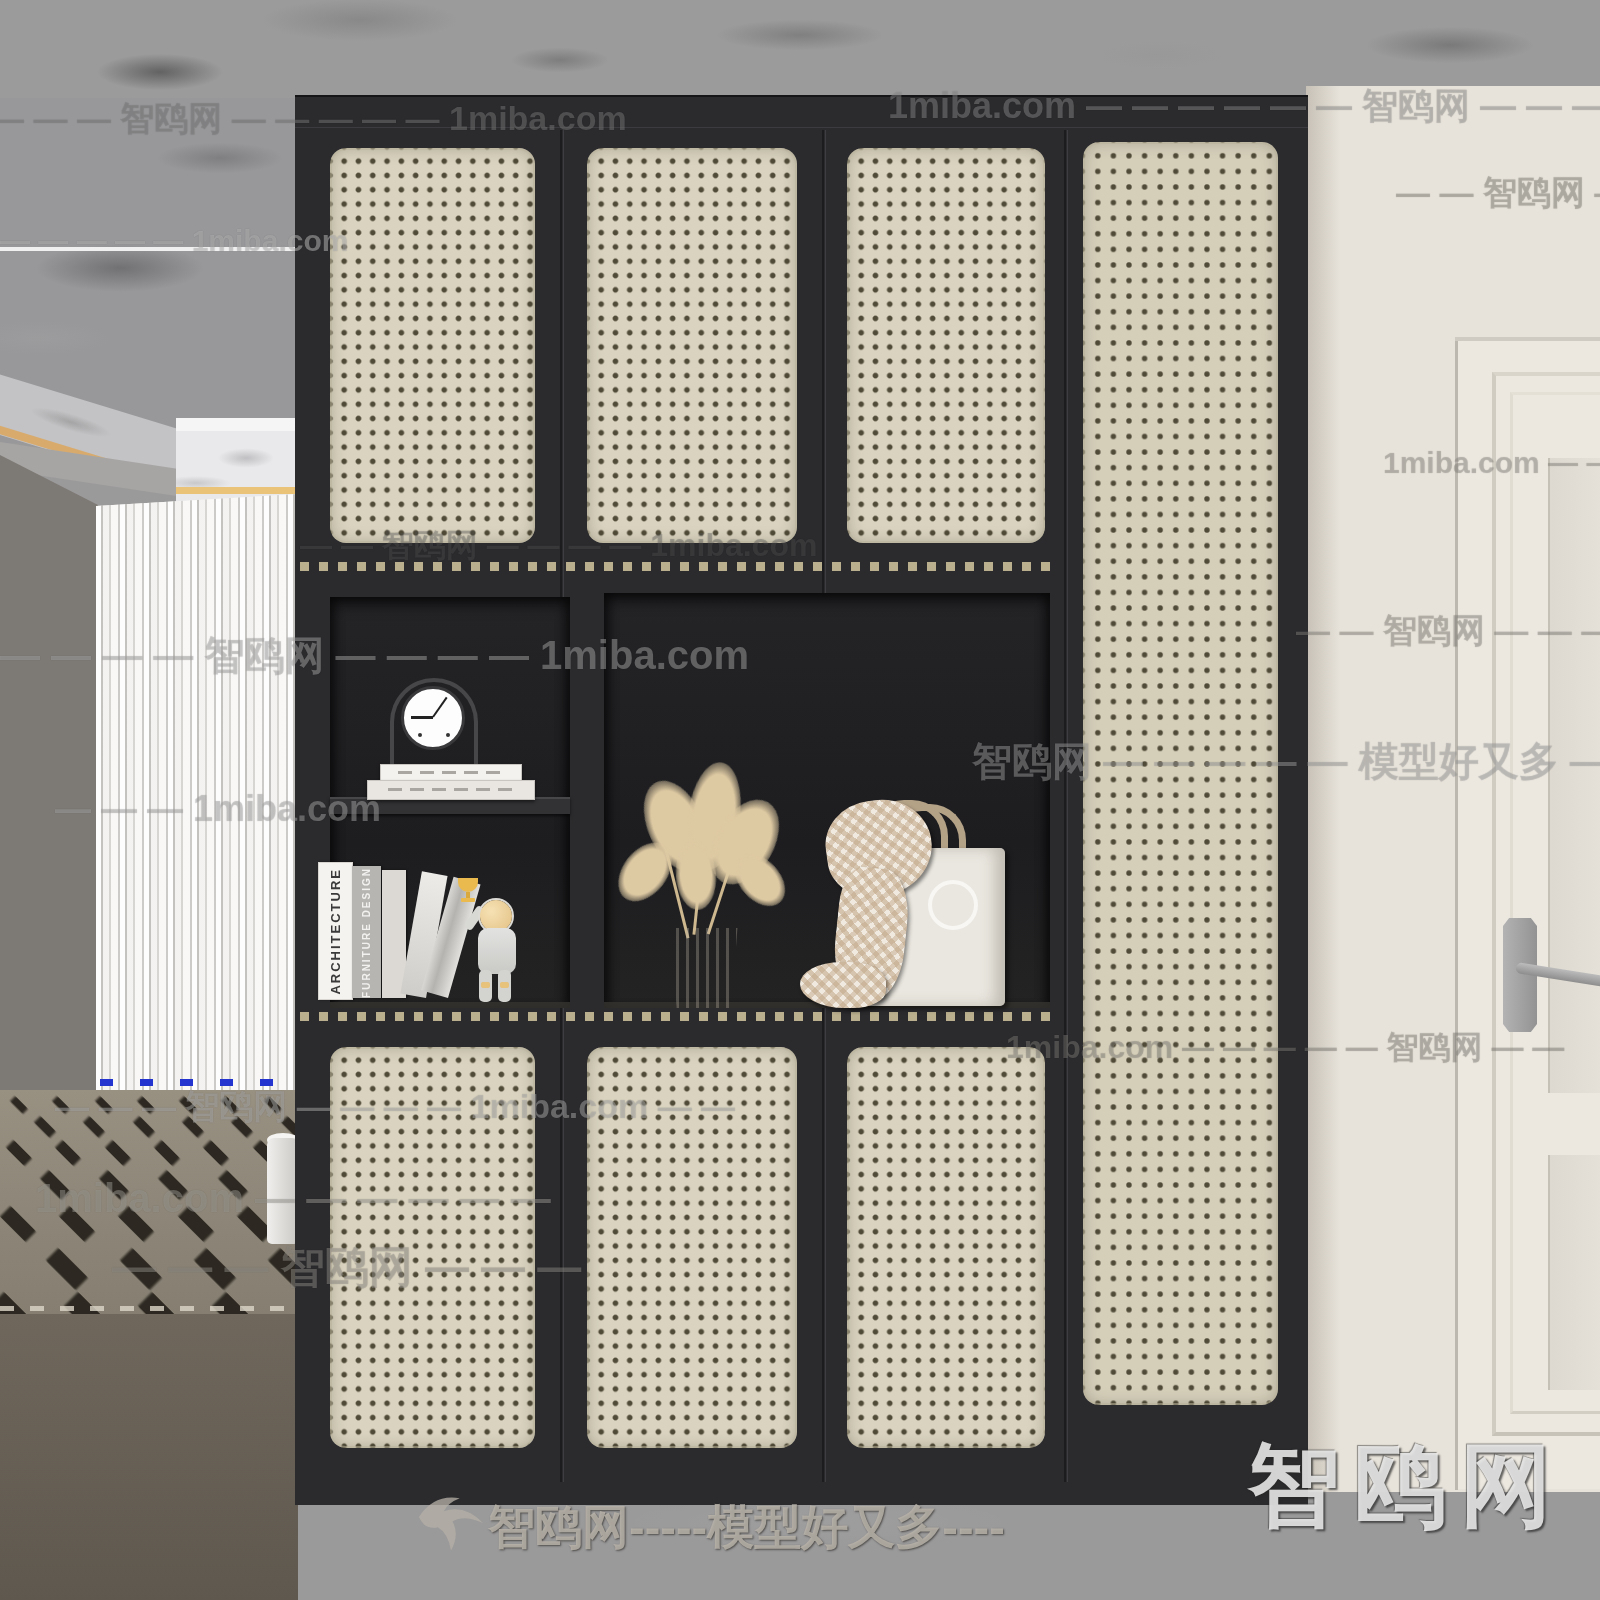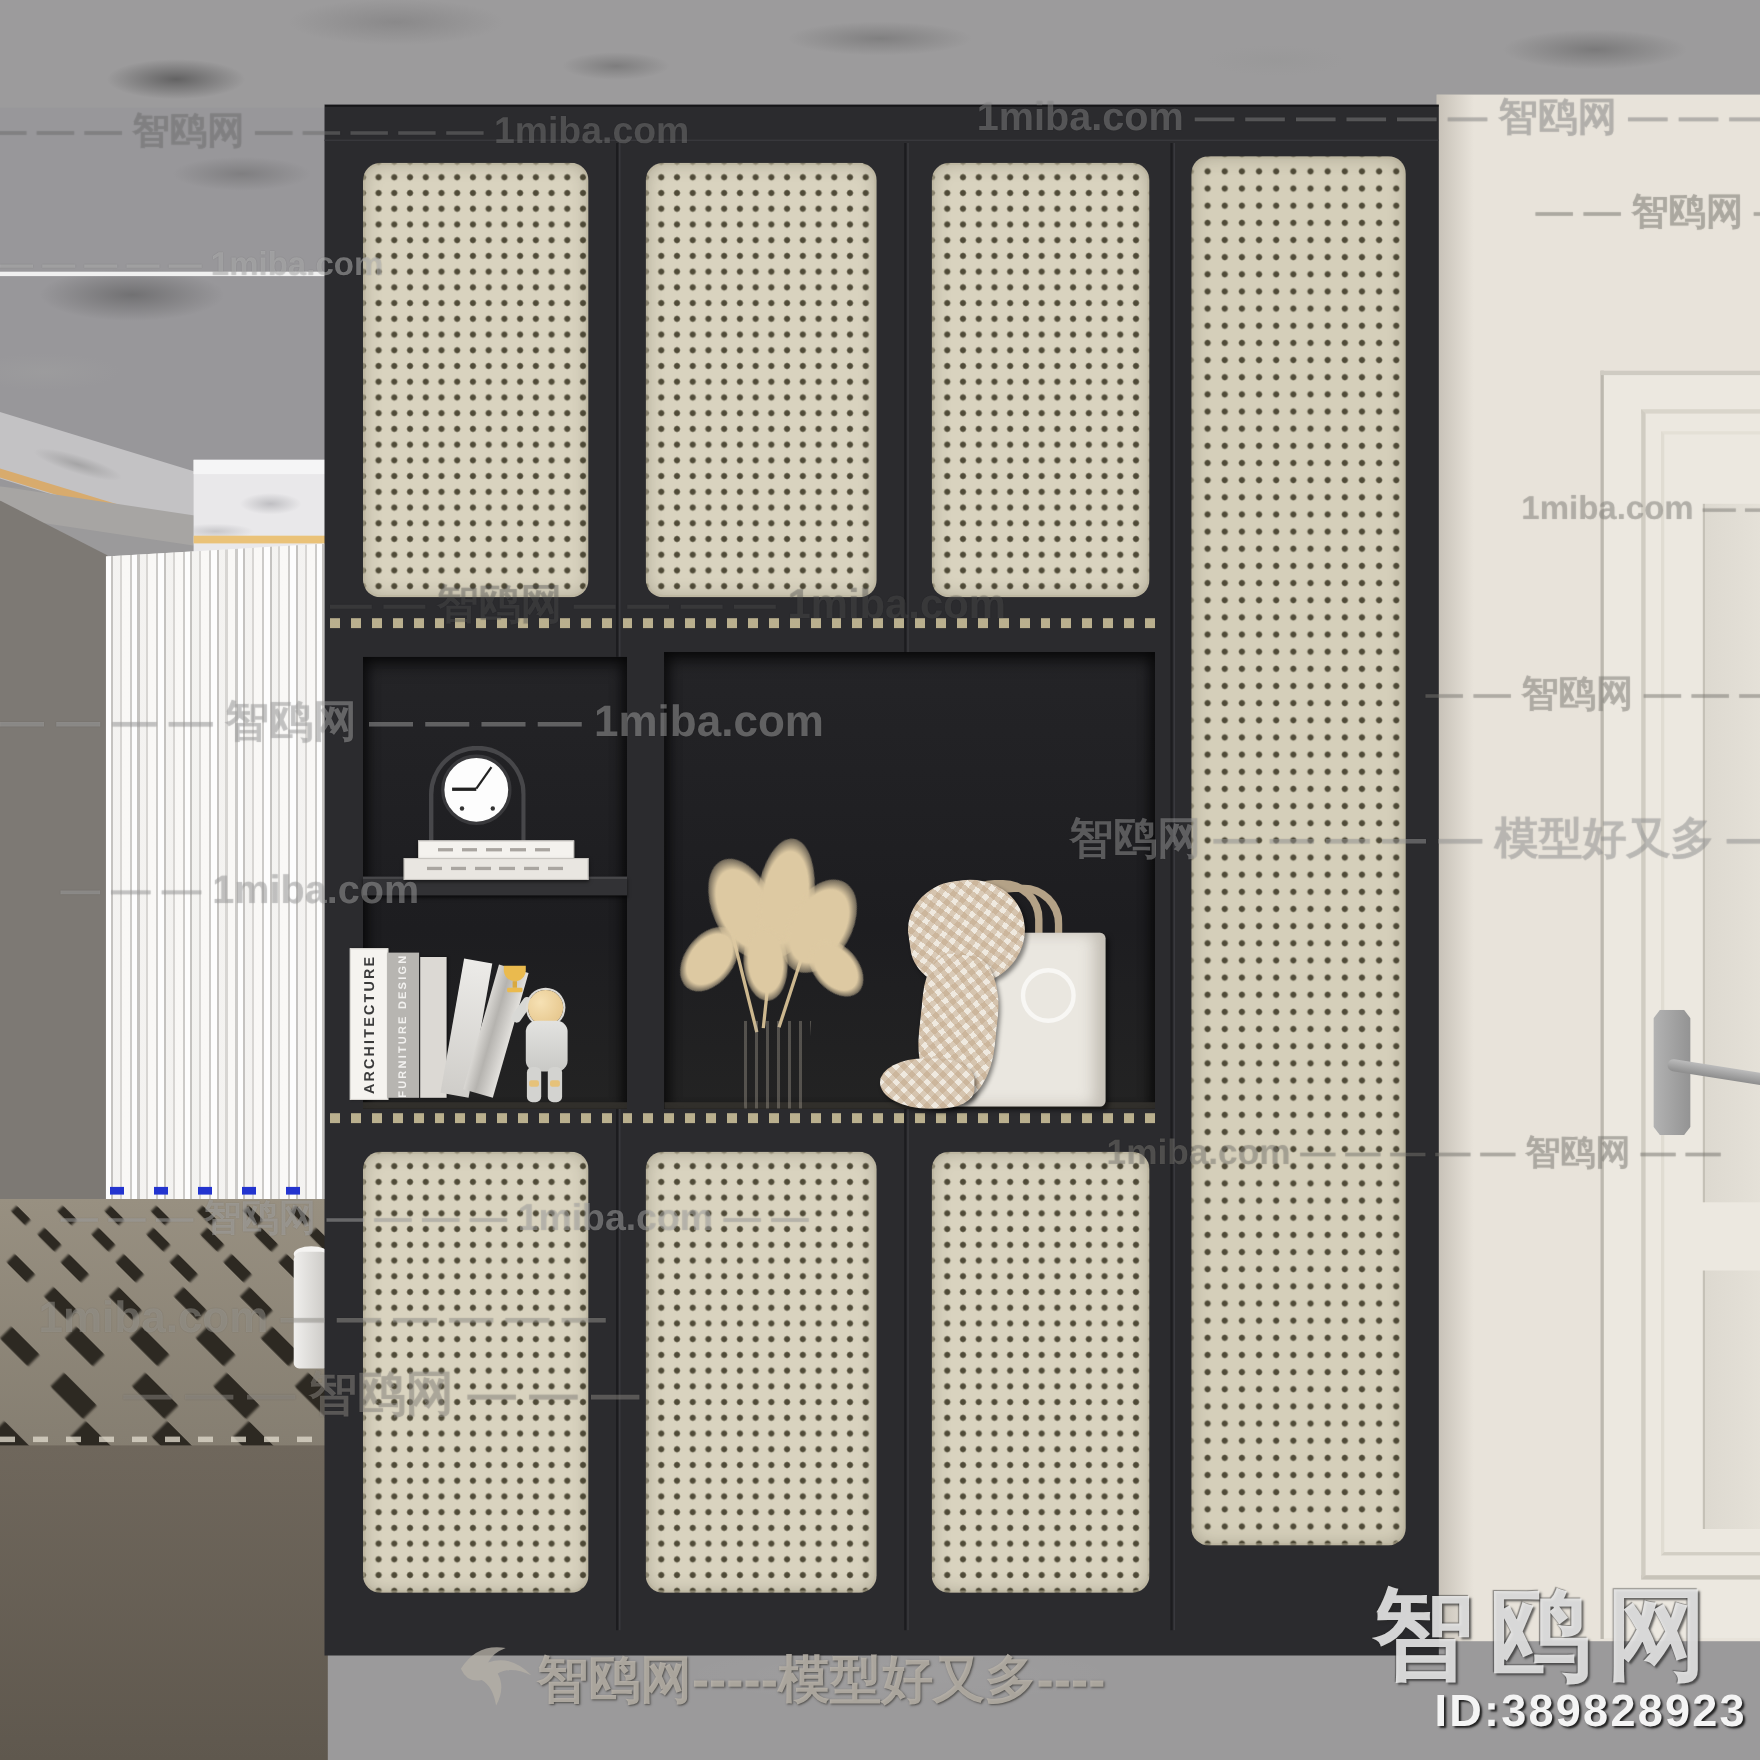--- a/index.html
+++ b/index.html
@@ -326,31 +326,30 @@
   <div class="scarf" style="left:836px;top:868px;width:70px;height:132px;border-radius:30% 40% 40% 45%;transform:rotate(6deg)"></div>
   <div class="scarf" style="left:800px;top:962px;width:86px;height:46px;border-radius:50% 45% 40% 55%"></div>
 
   <div class="abs" id="wm-layer">
     <div id="wm-tiles">
         <div class="wm" style="left: -10px; top: 96px; font-size: 34px; color: rgba(150, 150, 150, 0.4);">— — — 智鸥网 — — — — — 1miba.com</div>
         <div class="wm" style="left: 888px; top: 82px; font-size: 36px; color: rgba(185, 185, 185, 0.35);">1miba.com — — — — — — 智鸥网 — — — — — 1miba</div>
         <div class="wm" style="left: 0px; top: 224px; font-size: 30px; color: rgba(215, 215, 215, 0.45);">— — — — — 1miba.com</div>
         <div class="wm" style="left: 1396px; top: 170px; font-size: 34px; color: rgba(168, 164, 156, 0.4);">— — 智鸥网 — — — —</div>
         <div class="wm" style="left: 1383px; top: 446px; font-size: 30px; color: rgba(180, 176, 168, 0.38);">1miba.com — —</div>
-        <div class="wm" style="left: 300px; top: 524px; font-size: 38px; color: rgba(140, 140, 140, 0.22);">— — 智鸥网 — — — — 1miba.com</div>
+        <div class="wm" style="left: 300px; top: 524px; font-size: 32px; color: rgba(140, 140, 140, 0.22);">— — 智鸥网 — — — — 1miba.com</div>
         <div class="wm" style="left: 0px; top: 628px; font-size: 40px; color: rgba(205, 205, 205, 0.4);">— — — — 智鸥网 — — — — 1miba.com</div>
         <div class="wm" style="left: 1296px; top: 608px; font-size: 34px; color: rgba(176, 172, 164, 0.35);">— — 智鸥网 — — — —</div>
         <div class="wm" style="left: 972px; top: 734px; font-size: 40px; color: rgba(200, 200, 200, 0.38);">智鸥网 — — — — — 模型好又多 — —</div>
         <div class="wm" style="left: 55px; top: 788px; font-size: 36px; color: rgba(205, 205, 205, 0.4);">— — — 1miba.com</div>
         <div class="wm" style="left: 1006px; top: 1026px; font-size: 32px; color: rgba(170, 166, 158, 0.35);">1miba.com — — — — — 智鸥网 — —</div>
         <div class="wm" style="left: 55px; top: 1084px; font-size: 34px; color: rgba(205, 205, 205, 0.42);">— — — 智鸥网 — — — — 1miba.com — —</div>
         <div class="wm" style="left: 35px; top: 1176px; font-size: 40px; color: rgba(200, 196, 188, 0.38);">1miba.com — — — — — —</div>
         <div class="wm" style="left: 112px; top: 1238px; font-size: 44px; color: rgba(184, 180, 172, 0.38);">— — — 智鸥网 — — —</div>
       </div>
     <svg class="abs" id="bird" viewBox="0 0 48 44">
       <path d="M2 20 Q12 4 30 7 Q22 10 19 16 Q33 11 46 24 Q33 18 25 23 Q30 32 24 43 Q22 31 15 27 Q6 29 2 20 Z" fill="#b6b0a6" opacity="0.9"></path>
     </svg>
     <div class="wm" id="wm-corner">智鸥网</div>
     <div class="wm" id="wm-footer">智鸥网-----模型好又多----</div>
-    <div class="wm" id="wm-id">ID:389828923</div>
   </div>
 
 </div>
 
 </body></html>

